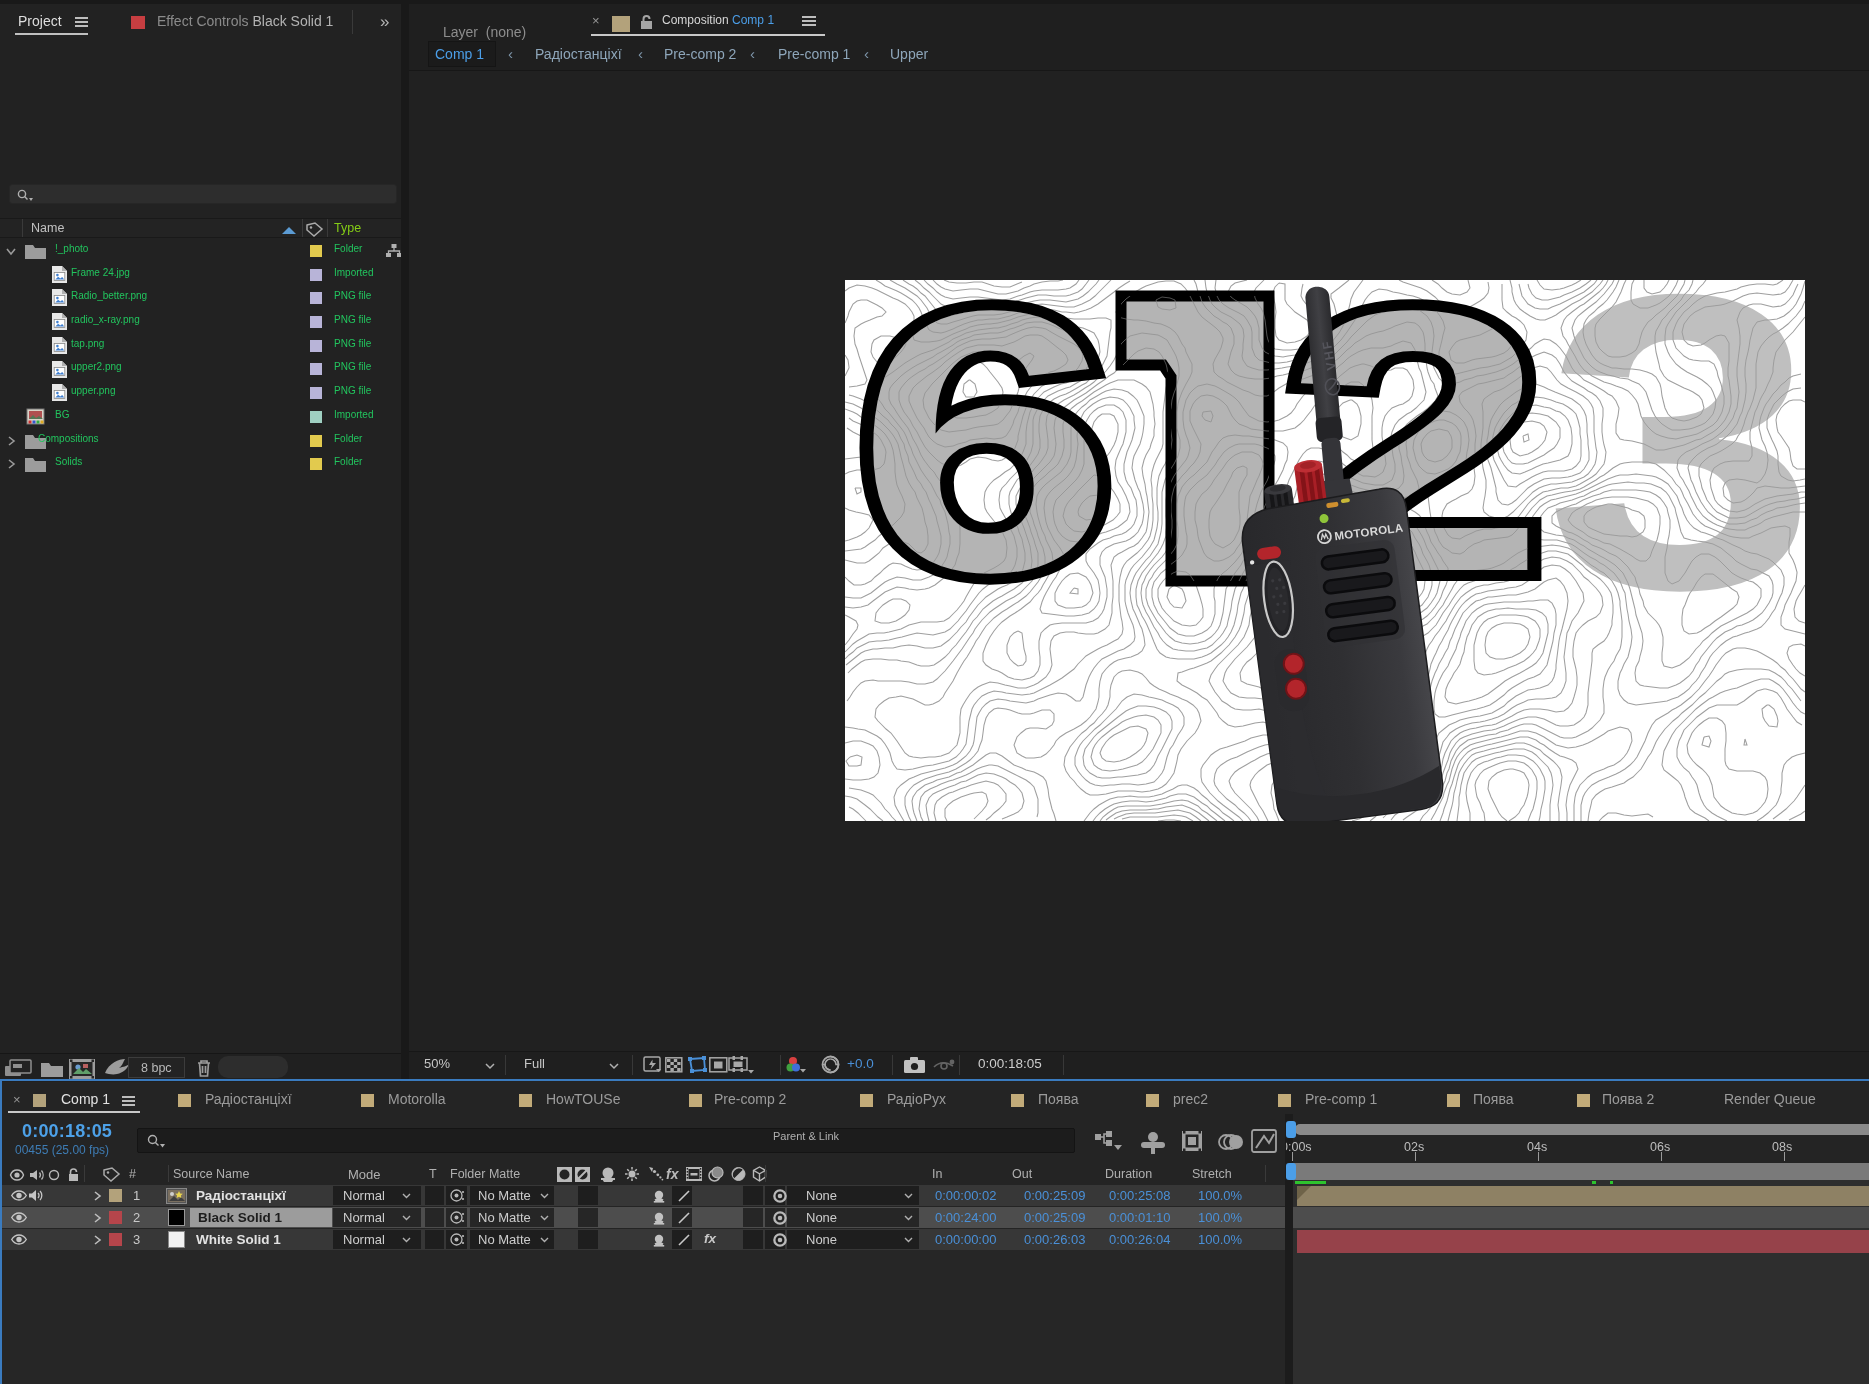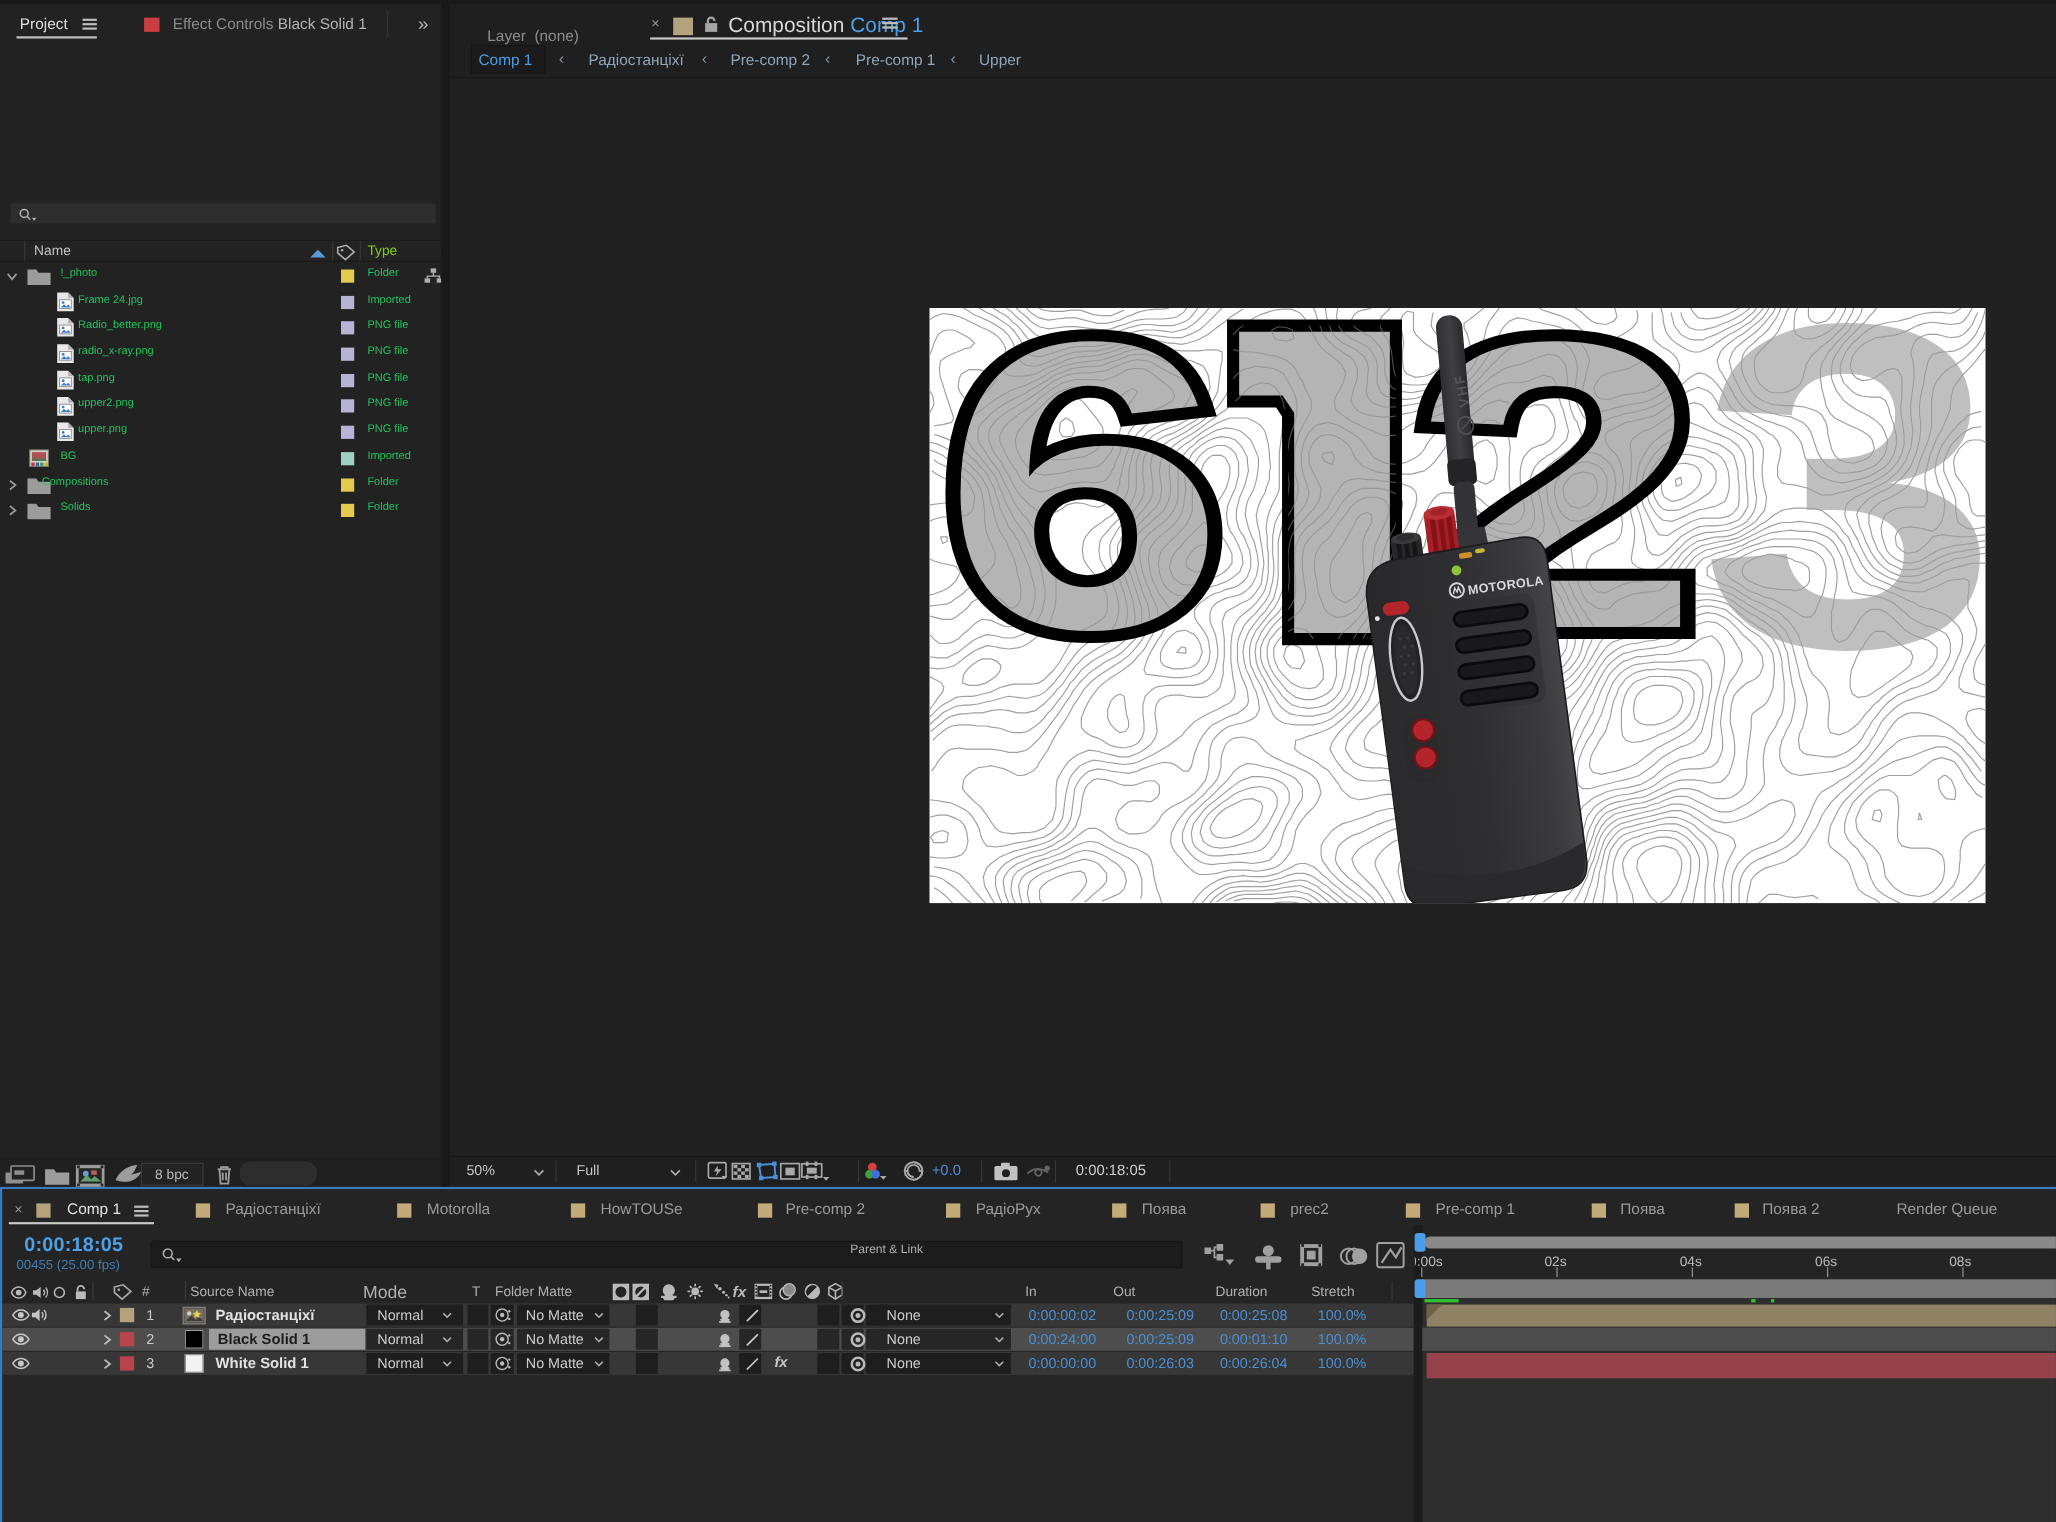--- a/index.html
+++ b/index.html
@@ -200,21 +200,21 @@
 <div class="abs" style="left:409px;top:4px;width:1460px;height:1075px;background:#212121">
   <div class="abs" style="left:0;top:0;width:1460px;height:67px;background:#1f1f1f"></div>
 
   <div class="txt" style="left:34px;top:20px;font-size:14px;color:#8d8d8d">Layer&nbsp;&nbsp;(none)</div>
   <div class="txt" style="left:183px;top:9px;font-size:13px;color:#969696">×</div>
   <div class="abs" style="left:203px;top:12px;width:18px;height:16px;background:#b3a27b"></div>
   <svg width="13" height="15" viewBox="0 0 13 15" style="left:231px;top:11px">
         <rect x="1" y="6" width="11" height="8" fill="#a5a5a5"></rect>
         <path d="M3.5 6V4a3 3 0 016 0" fill="none" stroke="#a5a5a5" stroke-width="2"></path>
       </svg>
-  <div class="txt" style="left:253px;top:9px;font-size:19px;color:#d6d6d6">Composition <span style="color:#4b9ee8">Comp 1</span></div>
+  <div class="txt" style="left:253px;top:9px;font-size:12px;color:#d6d6d6">Composition <span style="color:#4b9ee8">Comp 1</span></div>
   <div class="abs" style="left:393px;top:12px;width:14px;height:2px;background:#bdbdbd;box-shadow:0 4px 0 #bdbdbd,0 8px 0 #bdbdbd"></div>
   <div class="abs" style="left:182px;top:30px;width:234px;height:2px;background:#c8c8c8"></div>
 
   <div class="abs" style="left:19px;top:37px;width:68px;height:26px;background:#1b1b1b;border:1px solid #151515"></div>
   <div class="txt" style="left:26px;top:42px;font-size:14px;color:#4b9ee8">Comp 1</div>
   <div class="txt" style="left:99px;top:41px;font-size:15px;color:#7e96ab">‹</div>
   <div class="txt" style="left:126px;top:42px;font-size:14px;color:#8ea6ba">Радіостанціхї</div>
   <div class="txt" style="left:229px;top:41px;font-size:15px;color:#7e96ab">‹</div>
   <div class="txt" style="left:255px;top:42px;font-size:14px;color:#8ea6ba">Pre-comp 2</div>
   <div class="txt" style="left:341px;top:41px;font-size:15px;color:#7e96ab">‹</div>
@@ -832,21 +832,21 @@
       </g>
 </svg>
 <div class="abs" style="left:84px;top:1165px;width:1px;height:17px;background:#3a3a3a"></div>
 <svg width="17" height="15" viewBox="0 0 17 15" style="left:103px;top:1167px">
       <path d="M1 3l8-2 7 6-8 7-7-6z" fill="none" stroke="#aaaaaa" stroke-width="1.5"></path>
       <circle cx="5" cy="5.5" r="1.2" fill="#aaaaaa"></circle>
     </svg>
 <div class="txt" style="left:129px;top:1167px;font-size:12.5px;color:#b0b0b0">#</div>
 <div class="abs" style="left:168px;top:1165px;width:1px;height:17px;background:#3a3a3a"></div>
 <div class="txt" style="left:173px;top:1167px;font-size:12.5px;color:#b0b0b0">Source Name</div>
-<div class="txt" style="left:330px;top:1167px;font-size:16px;color:#b0b0b0">Mode</div>
+<div class="txt" style="left:348px;top:1167px;font-size:13px;color:#b0b0b0">Mode</div>
 <div class="txt" style="left:429px;top:1167px;font-size:12.5px;color:#b0b0b0">T</div>
 <div class="txt" style="left:450px;top:1167px;font-size:12.5px;color:#b0b0b0">Folder Matte</div>
 <div class="txt" style="left:1521px;top:1167px;font-size:12.5px;color:#b0b0b0"></div>
 <svg width="215" height="18" viewBox="0 0 215 18" style="left:556px;top:1165px" fill="#b9b9b9">
   <rect x="1" y="2" width="15" height="15" fill="#b9b9b9"></rect>
       <circle cx="8.5" cy="9.5" r="5" fill="#242424"></circle>
   <g transform="translate(19,0)">
         <rect x="0" y="2" width="15" height="15" fill="#b9b9b9"></rect>
         <circle cx="7.5" cy="9.5" r="5" fill="#242424"></circle>
         <path d="M1 16L14 3" stroke="#b9b9b9" stroke-width="2"></path>

